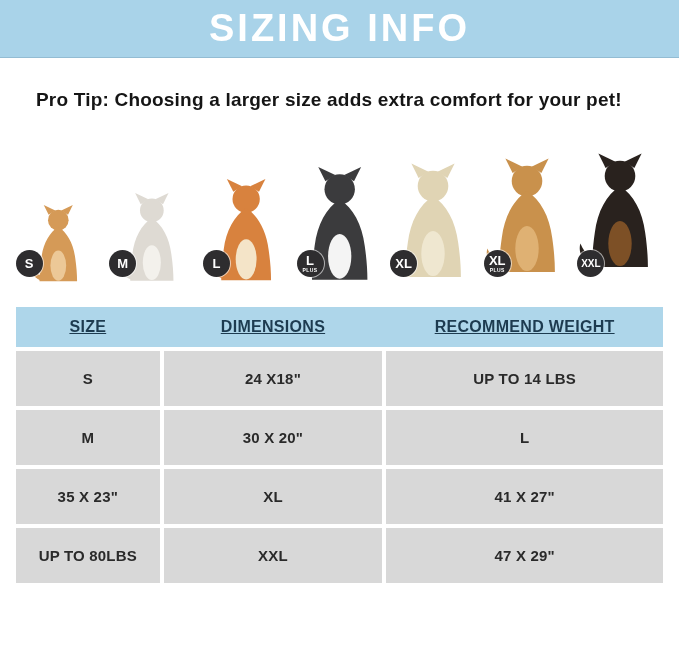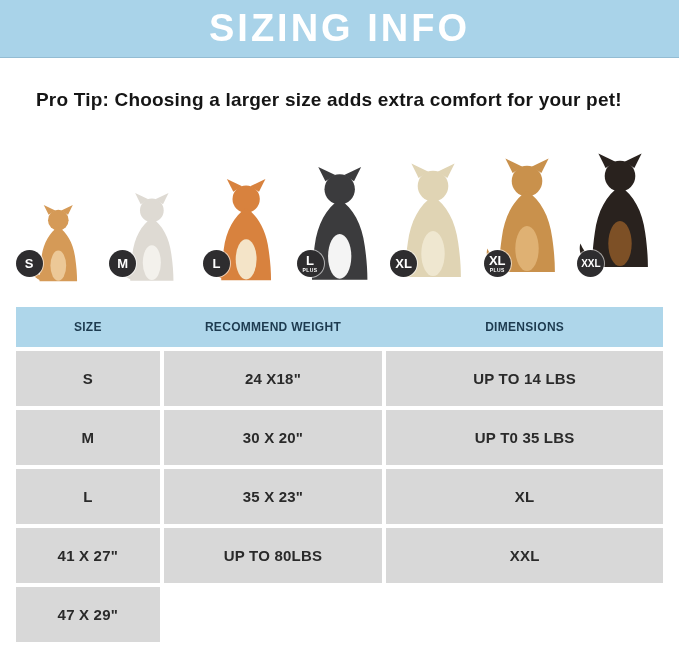--- a/index.html
+++ b/index.html
@@ -44,21 +44,21 @@
   .badge-sub:empty{display:none;}
   .dog[data-dog="6"] .badge-label{font-size:10px;}
   
   .size-table{margin:22px 16px 0 16px;}
   .thead{
     display:grid;grid-template-columns:22.2% 33.8% 1fr;gap:4px;
     background:var(--thead,#aed6ea);height:40px;
   }
   .thead span{
     display:flex;align-items:center;justify-content:center;
-    color:var(--headtext,#1d3b50);font-size:12px;font-weight:bold;letter-spacing:.3px;
+    color:var(--headtext,#1d3b50);font-size:16px;font-weight:bold;letter-spacing:.3px;text-decoration:underline;
   }
   .tbody{
     display:grid;grid-template-columns:22.2% 33.8% 1fr;gap:4px;
     background:#ffffff;margin-top:4px;
   }
   .cell{
     background:var(--rowgray,#d8d8d8);height:55px;
     display:flex;align-items:center;justify-content:center;
     font-size:15px;font-weight:600;color:#2a2a2a;letter-spacing:.2px;
   }
@@ -146,31 +146,30 @@
     <div class="badge">
       <span class="badge-label">XXL</span>
 
     </div>
   </div>
 </div>
 
 <div class="size-table">
   <div class="thead">
     <span>SIZE</span>
+    <span>DIMENSIONS</span>
     <span>RECOMMEND WEIGHT</span>
-    <span>DIMENSIONS</span>
   </div>
   <div class="tbody">
     <div class="cell">S</div>
     <div class="cell">24 X18"</div>
     <div class="cell">UP TO 14 LBS</div>
 
     <div class="cell">M</div>
     <div class="cell">30 X 20"</div>
-    <div class="cell">UP T0 35 LBS</div>
 
     <div class="cell">L</div>
     <div class="cell">35 X 23"</div>
 
     <div class="cell">XL</div>
     <div class="cell">41 X 27"</div>
     <div class="cell">UP TO 80LBS</div>
 
     <div class="cell">XXL</div>
     <div class="cell">47 X 29"</div>

